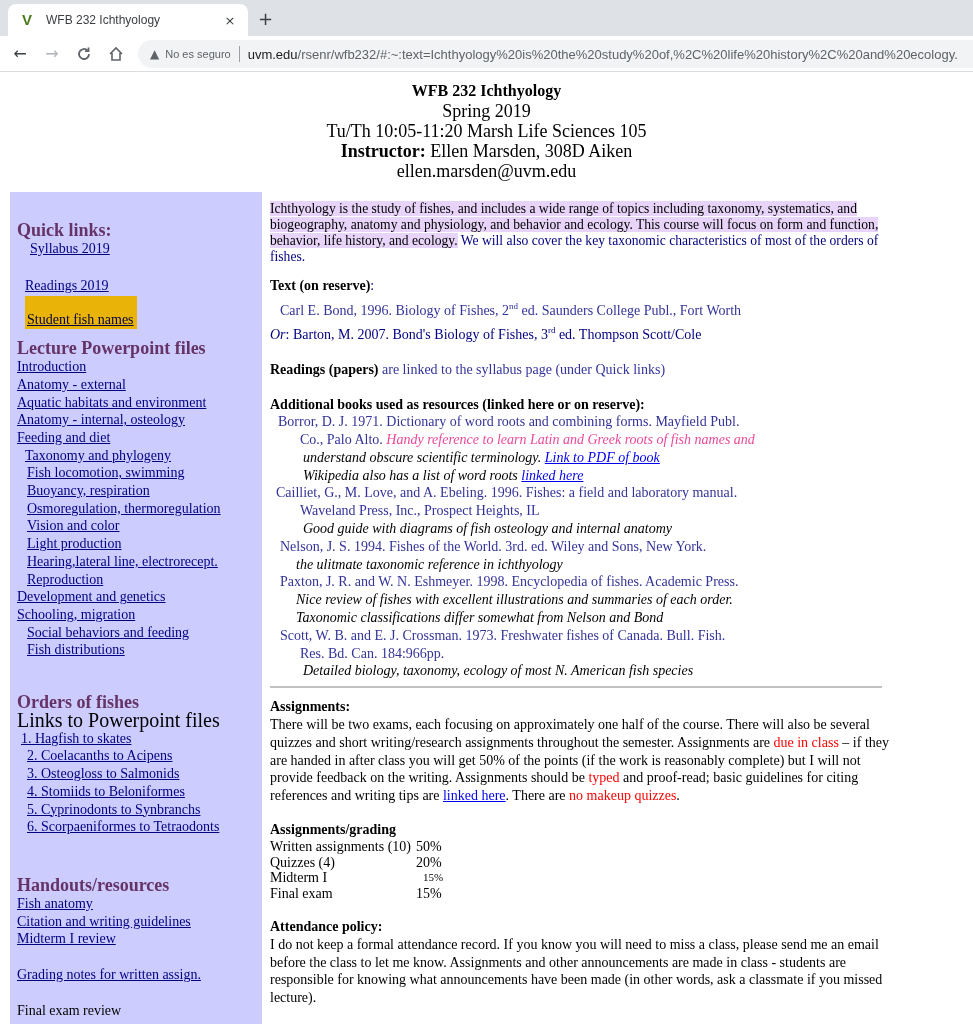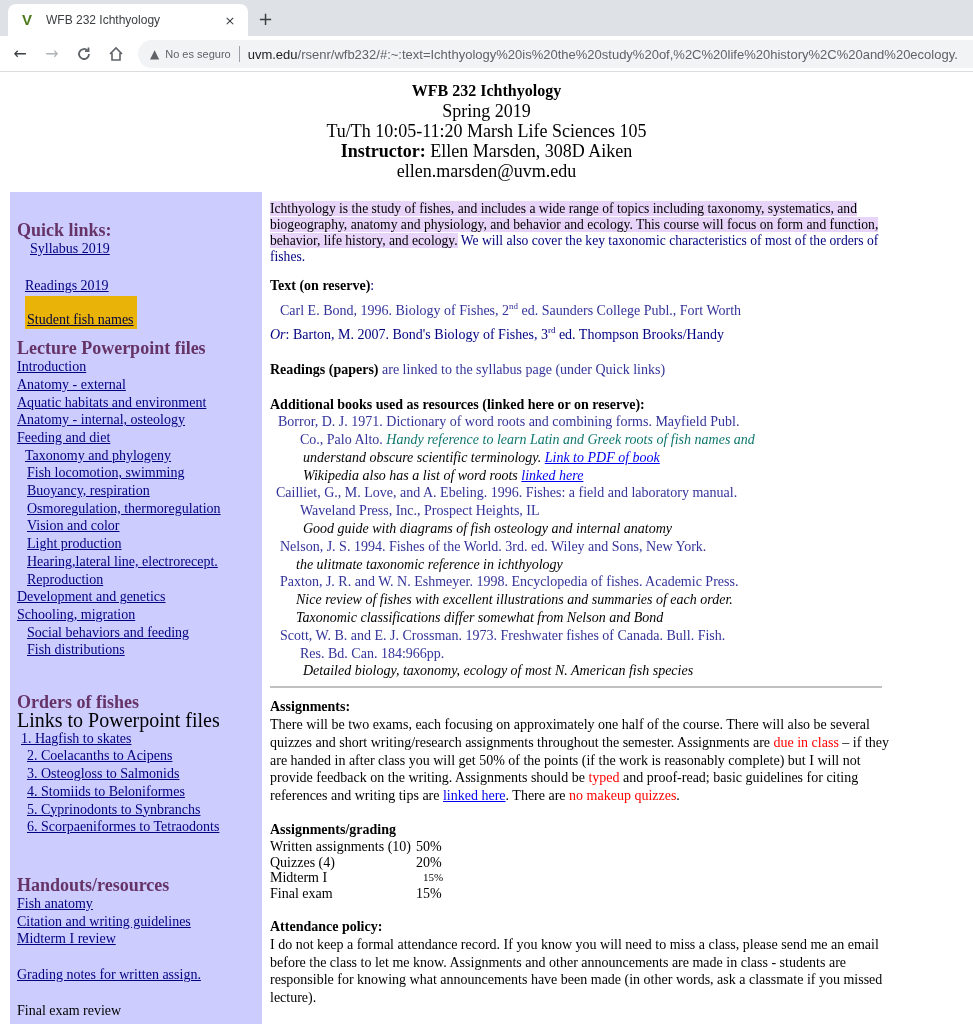--- a/index.html
+++ b/index.html
@@ -163,31 +163,31 @@
     <a class="sb-link" style="text-decoration:none; color:#000;">Final exam review</a>
   </div>
 
   <div class="main">
     <div class="intro"><span class="mark">Ichthyology is the study of fishes, and includes a wide range of topics including taxonomy, systematics, and biogeography, anatomy and physiology, and behavior and ecology.  This course will focus on form and function, behavior, life history, and ecology.</span><span>  We will also cover the key taxonomic characteristics of most of the orders of fishes.</span></div>
 
     <div style="height:12px"></div>
     <div>
       <div class="para"><span class="sec-head">Text (on reserve)</span><span class="navy">:</span></div>
       <div class="para blue" style="padding-left:10px; margin-top:3px;"><span>Carl E. Bond, 1996. Biology of Fishes, 2</span><sup style="font-size:9px;">nd</sup><span> ed. Saunders College Publ., Fort Worth</span></div>
-      <div class="para navy" style="margin-top:3px;"><span class="ital">Or</span><span>: Barton, M. 2007. Bond's Biology of Fishes, 3</span><sup style="font-size:9px;">rd</sup><span> ed. Thompson Brooks/Handy</span></div>
+      <div class="para navy" style="margin-top:3px;"><span class="ital">Or</span><span>: Barton, M. 2007. Bond's Biology of Fishes, 3</span><sup style="font-size:9px;">rd</sup><span> ed. Thompson Scott/Cole</span></div>
     </div>
 
     <div style="height:17px"></div>
     <div class="para"><span class="sec-head">Readings (papers)</span><span class="blue"> are linked to the syllabus page (under Quick links)</span></div>
 
     <div style="height:17px"></div>
     <div class="sec-head para">Additional books used as resources (linked here or on reserve):</div>
     <div class="ref">
       <p class="r">Borror, D. J.  1971.  Dictionary of word roots and combining forms.  Mayfield Publ.</p>
-      <p class="c1"><span>Co., Palo Alto. </span><span class="ital" style="color:#0f766e">Handy reference to learn Latin and Greek roots of fish names and</span></p>
+      <p class="c1"><span>Co., Palo Alto. </span><span class="ital" style="color:#ec4899">Handy reference to learn Latin and Greek roots of fish names and</span></p>
       <p class="c2"><span>understand obscure scientific terminology. </span><a class="link">Link to PDF of book</a></p>
       <p class="c2"><span>Wikipedia also has a list of word roots </span><a class="link">linked here</a></p>
       <p class="r" style="padding-left:6px;">Cailliet, G., M. Love, and A. Ebeling.  1996.  Fishes: a field and laboratory manual.</p>
       <p class="c1">Waveland Press, Inc., Prospect Heights, IL</p>
       <p class="c2">Good guide with diagrams of fish osteology and internal anatomy</p>
       <p class="r2">Nelson, J. S.  1994.  Fishes of the World.  3rd. ed.  Wiley and Sons, New York.</p>
       <p class="c3">the ulitmate taxonomic reference in ichthyology</p>
       <p class="r2">Paxton, J. R. and W. N. Eshmeyer.  1998.  Encyclopedia of fishes. Academic Press.</p>
       <p class="c3">Nice review of fishes with excellent illustrations and summaries of each order.</p>
       <p class="c3">Taxonomic classifications differ somewhat from Nelson and Bond</p>

